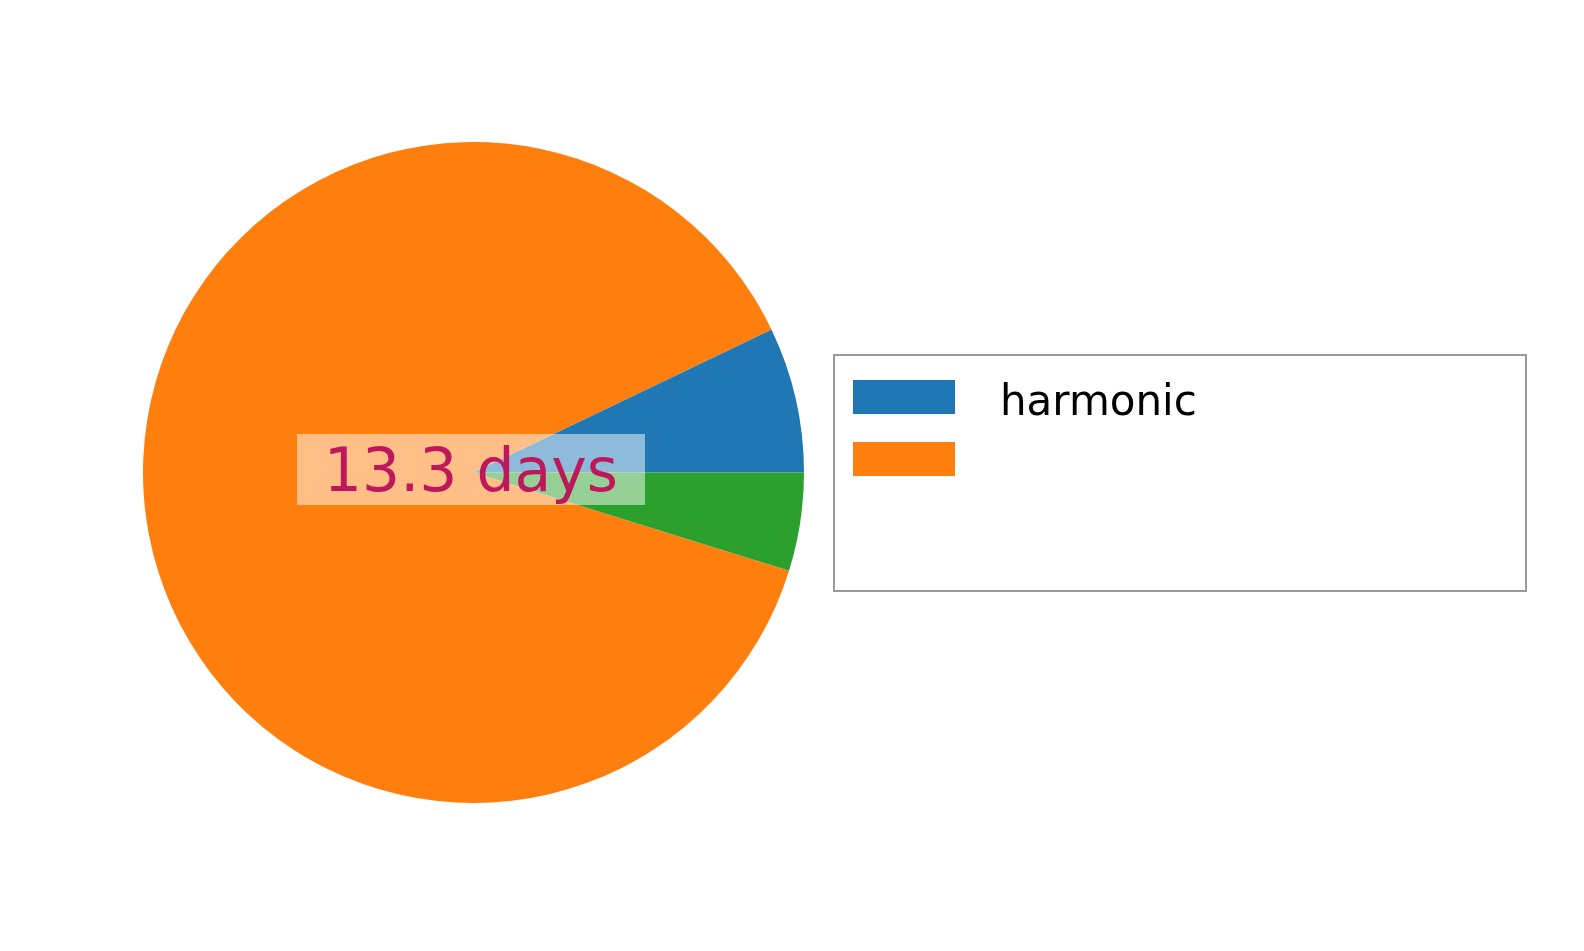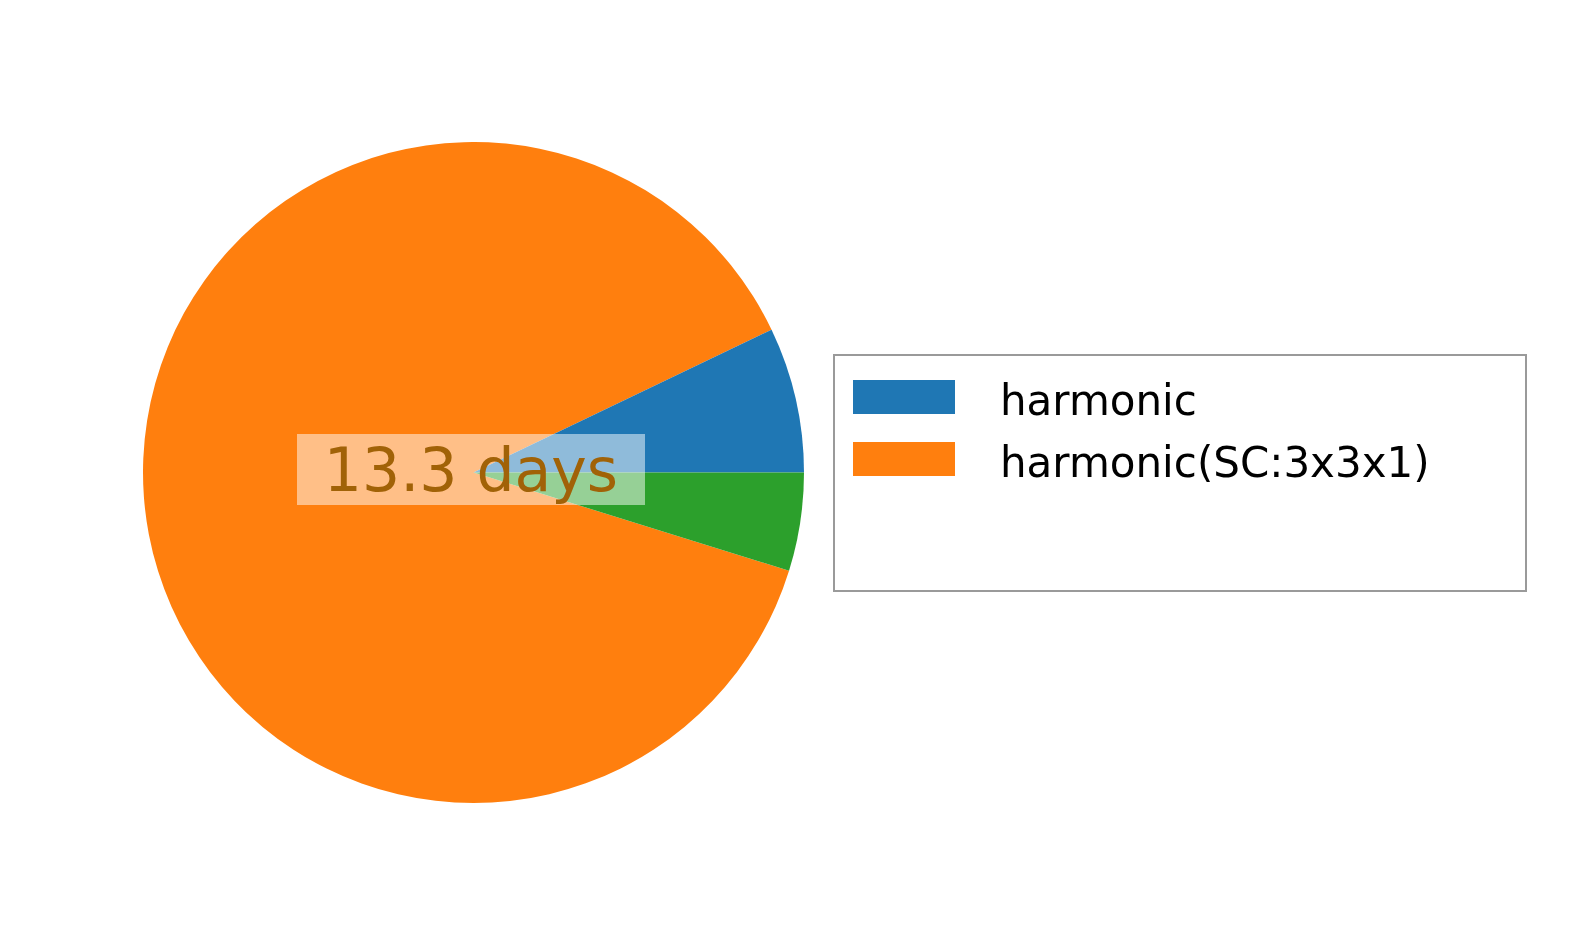--- a/index.html
+++ b/index.html
@@ -43,21 +43,21 @@
     height: 71px;
     display: flex;
     align-items: center;
     justify-content: center;
     background: rgba(255,255,255,0.5);
     box-sizing: border-box;
   }
   #center-label-text {
     font-size: 60px;
     line-height: 60px;
-    color: #a16207;
+    color: #be185d;
     white-space: nowrap;
     letter-spacing: 0px;
   }
 
   
   #legend {
     position: absolute;
     left: 833px;
     top: 354px;
     width: 694px;
@@ -107,19 +107,18 @@
 
   <div id="legend">
 
     <div class="legend-row">
       <span class="legend-swatch" style="background:#1f77b4"></span>
       <span class="legend-text">harmonic</span>
     </div>
 
     <div class="legend-row">
       <span class="legend-swatch" style="background:#ff7f0e"></span>
-      <span class="legend-text">harmonic(SC:3x3x1)</span>
     </div>
 
 
   </div>
 
 </div>
 
 </body></html>

